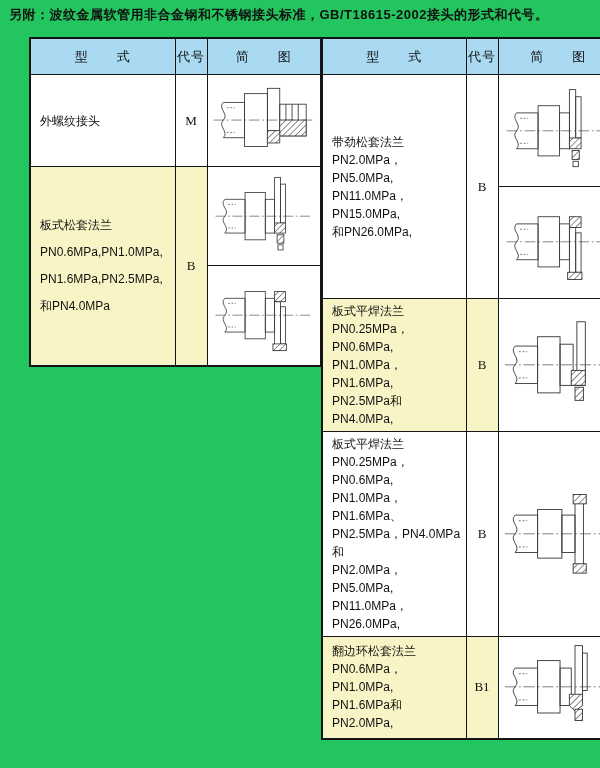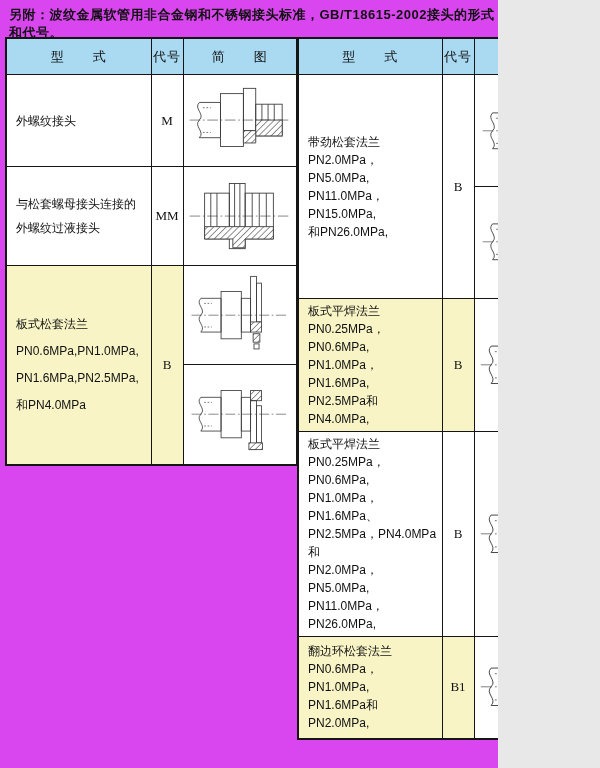--- a/index.html
+++ b/index.html
@@ -1,20 +1,20 @@
 <!DOCTYPE html>
 <html><head>
 <meta charset="utf-8">
 <style>
   html,body{margin:0;padding:0;background:#e8e8e8;}
-  .page{position:relative;width:498px;height:768px;background:#d946ef;overflow:hidden;
+  .page{position:relative;width:600px;height:768px;background:#22c55e;overflow:hidden;
         font-family:"Liberation Sans", sans-serif;color:#111;}
   .title{position:absolute;left:9px;top:6px;font-size:13px;font-weight:bold;letter-spacing:0.5px;}
 
-  table.tbl{position:absolute;border-collapse:collapse;table-layout:fixed;background:#fff;}
+  table.tbl{position:absolute;border-collapse:collapse;table-layout:fixed;background:#fff;margin-left:24px;}
   table.tbl th, table.tbl td{border:1px solid #151515;overflow:hidden;}
   table.tbl{border:2px solid #151515;}
   .tbl.left{left:5px;top:37px;width:291px;}
   .tbl.right{left:297px;top:37px;width:297px;}
 
   th.hdr{background:#a9daf2;font-weight:normal;font-size:13px;height:33px;letter-spacing:1px;}
   td.type{font-size:12px;vertical-align:middle;white-space:pre-line;padding:3px 4px 3px 9px;line-height:18px;}
   .left td.type{line-height:24px;}
   .left td.type.pad28{}
   .left tr.r6 td.type{line-height:27px;padding-left:9px;}
@@ -73,37 +73,20 @@
                 <path class="dot" d="M18 36 h9 M18 64 h9"></path>
                 <rect x="38" y="20" width="26" height="60"></rect>
                 <rect x="64" y="14" width="14" height="48"></rect>
                 <rect x="78" y="32" width="30" height="36"></rect>
                 <path d="M85 32 V68 M92 32 V68 M99 32 V68"></path>
                 <rect class="hx" x="78" y="50" width="30" height="18"></rect>
                 <polygon class="hx" points="64,62 78,62 78,76 64,76"></polygon>
               </svg></div>
           </td>
     </tr>
-    <tr style="height:99px">
-      <td class="type pad28">与松套螺母接头连接的
-外螺纹过液接头</td>
-      <td class="code">MM</td>
-      <td class="diag">
-            <div class="dg"><svg viewBox="0 0 120 100" preserveAspectRatio="xMidYMid meet">
-                <line class="cl" x1="3" y1="50" x2="117" y2="50"></line>
-                <rect x="20" y="24" width="28" height="52"></rect>
-                <path d="M27 24 V76 M34 24 V76"></path>
-                <rect x="48" y="13" width="18" height="74"></rect>
-                <path d="M54 13 V87 M60 13 V87"></path>
-                <rect x="66" y="24" width="32" height="52"></rect>
-                <path d="M74 24 V76 M82 24 V76 M90 24 V76"></path>
-                <path class="hx" d="M20 62 H98 V76 H66 V86 H52 V76 H20 Z"></path>
-              </svg></div>
-          </td>
-    </tr>
     <tr class="r6" style="height:199px">
       <td class="type hl">板式松套法兰
 PN0.6MPa,PN1.0MPa,
 PN1.6MPa,PN2.5MPa,
 和PN4.0MPa</td>
       <td class="code hl">B</td>
       <td class="diag">
         <div class="split" style="height:197px">
           <div class="sub dg">
                 <svg viewBox="0 0 120 100" preserveAspectRatio="xMidYMid meet">

